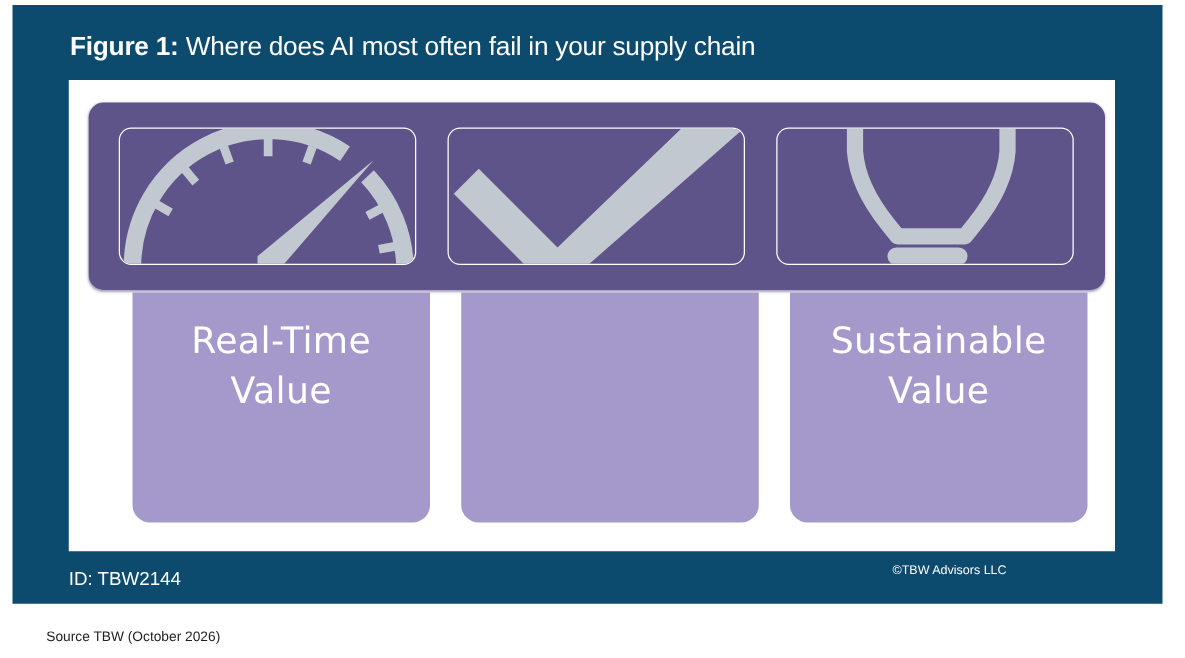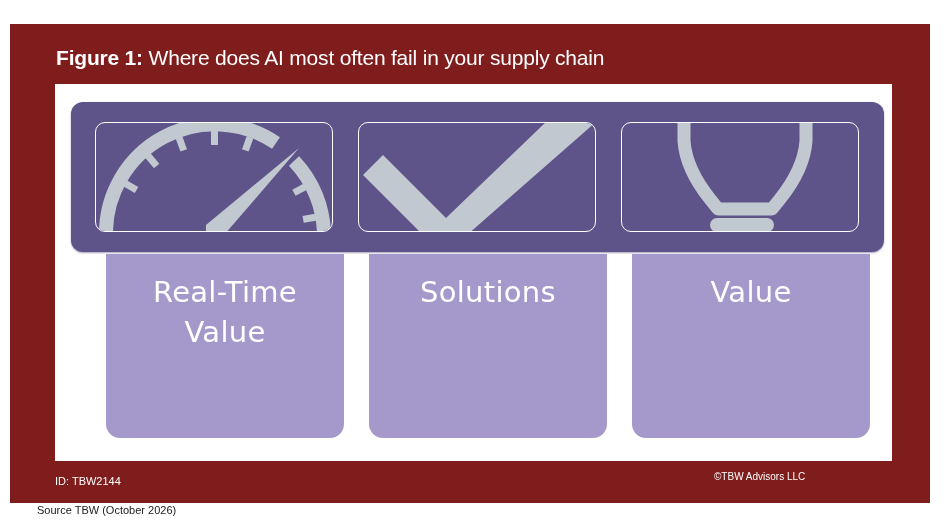--- a/index.html
+++ b/index.html
@@ -2,22 +2,22 @@
 <html><head>
 <meta charset="utf-8">
 <style>
   html, body { margin: 0; padding: 0; }
   body {
     width: 948px; height: 526px; position: relative; overflow: hidden;
     background: #ffffff;
     font-family: "Liberation Sans", sans-serif;
   }
   .frame {
-    position: absolute; left: 10px; top: 24px; width: 920px; height: 479px;
-    background: #7f1d1d;
+    position: absolute; left: 10px; top: 4px; width: 920px; height: 479px;
+    background: #0c4a6e;
     text-decoration: underline;
   }
   .title {
     position: absolute; left: 46px; top: 22px; color: #ffffff;
     font-family: "Liberation Sans", sans-serif; font-size: 21px; white-space: nowrap;
     letter-spacing: -0.2px;
   }
   .title .bold { font-weight: bold; }
   .panel {
     position: absolute; left: 45px; top: 60px; width: 837px; height: 377px;
@@ -38,21 +38,21 @@
     position: absolute; top: 170px; width: 238px; height: 184px;
     background: #a599cb; border-radius: 0 0 14px 14px;
   }
   .card-label {
     position: absolute; left: 0; right: 0; top: 18px; text-align: center;
     color: #ffffff; font-family: "DejaVu Sans", sans-serif; font-size: 29px;
     line-height: 40px; letter-spacing: 0.3px;
   }
   .id {
     position: absolute; left: 45px; top: 451px; color: #ffffff;
-    font-size: 11px;
+    font-size: 15px;
   }
   .copyright {
     position: absolute; left: 704px; top: 447px; color: #ffffff;
     font-size: 10px;
   }
   .source {
     position: absolute; left: 37px; top: 504px; color: #222222;
     font-size: 11px;
   }
 </style>
@@ -98,25 +98,25 @@
     </div>
 
     <div class="card" style="left:51px;">
       <div class="card-label">
         <div>Real-Time</div>
         <div>Value</div>
       </div>
     </div>
     <div class="card" style="left:314px;">
       <div class="card-label">
-        <div>Solutions</div>
       </div>
     </div>
     <div class="card" style="left:577px;">
       <div class="card-label">
+        <div>Sustainable</div>
         <div>Value</div>
       </div>
     </div>
   </div>
 
   <div class="id">ID: TBW2144</div>
   <div class="copyright">©TBW Advisors LLC</div>
 </div>
 
 <div class="source">Source TBW (October 2026)</div>

